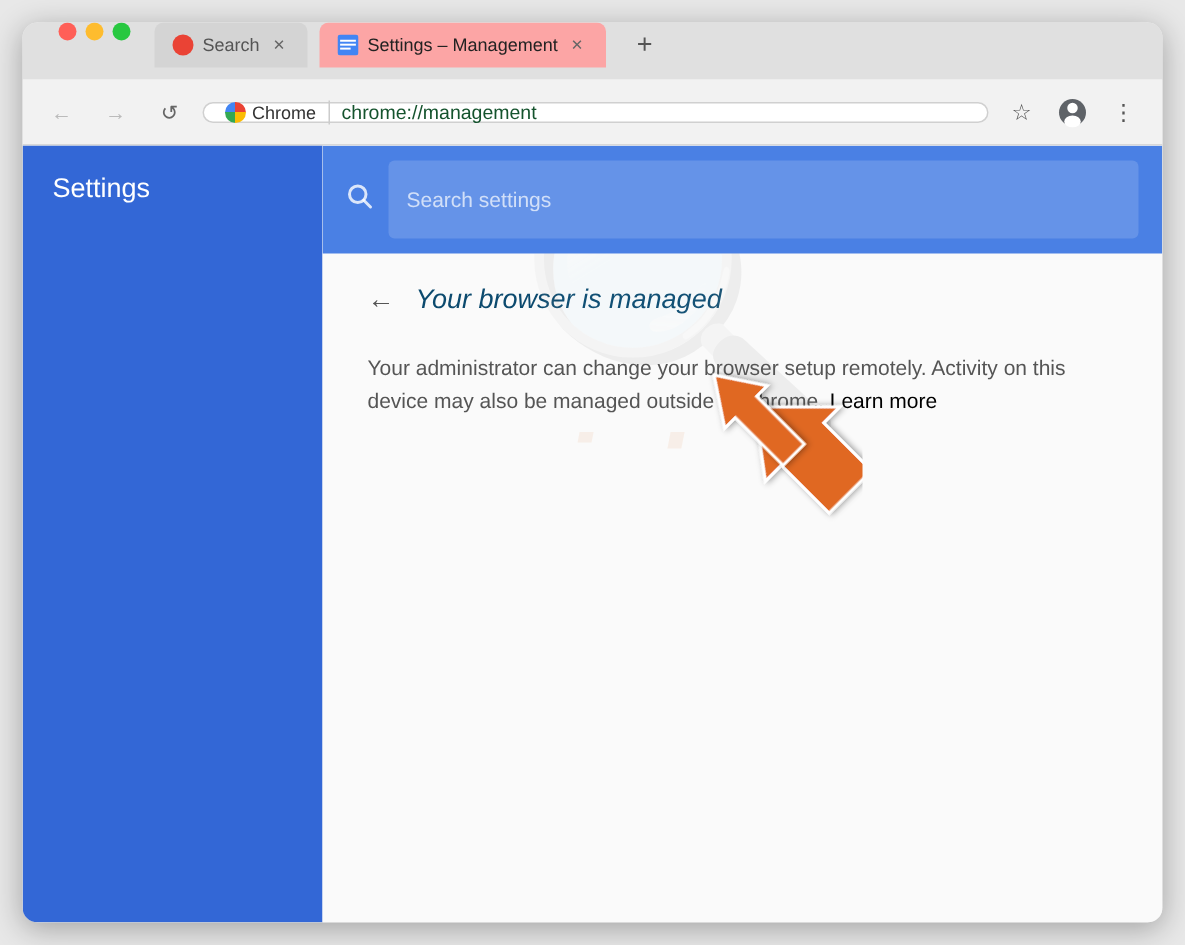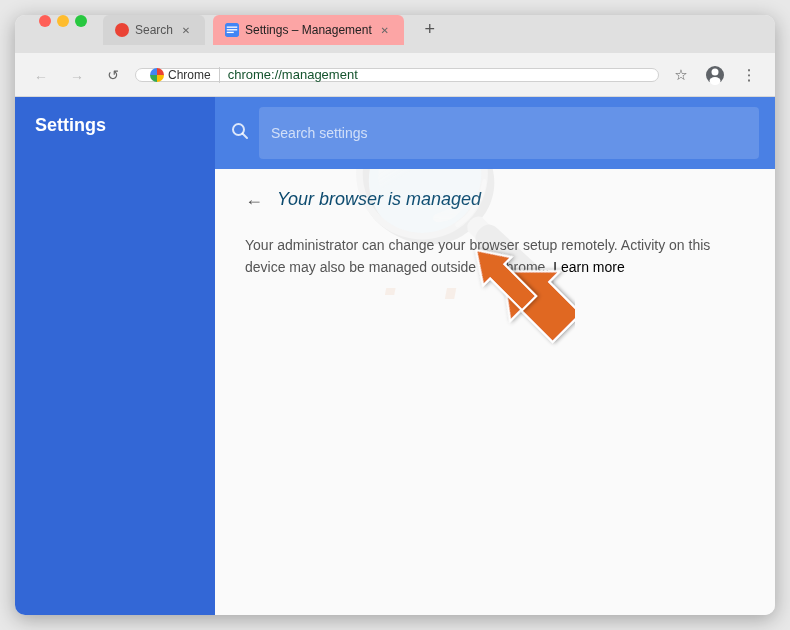--- a/index.html
+++ b/index.html
@@ -197,21 +197,21 @@
     .sidebar {
       width: 200px;
       background: #3367d6;
       flex-shrink: 0;
       padding: 0;
     }
 
     .sidebar-title {
       color: white;
       font-size: 18px;
-      font-weight: 700;
+      font-weight: 400;
       padding: 18px 20px;
     }
 
     
     .main-content {
       flex: 1;
       background: #fafafa;
       overflow: hidden;
       position: relative;
     }

